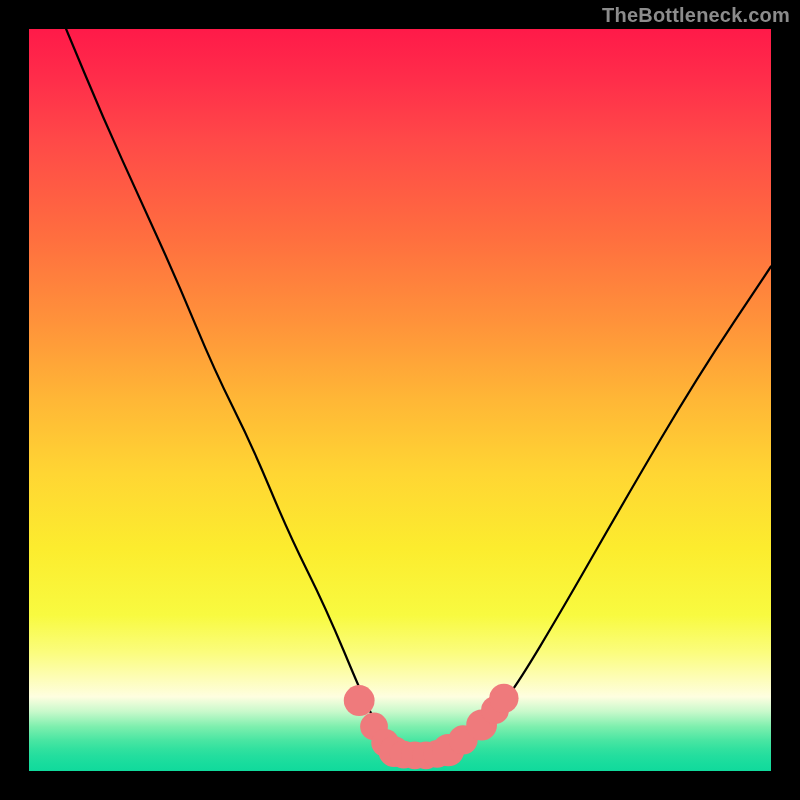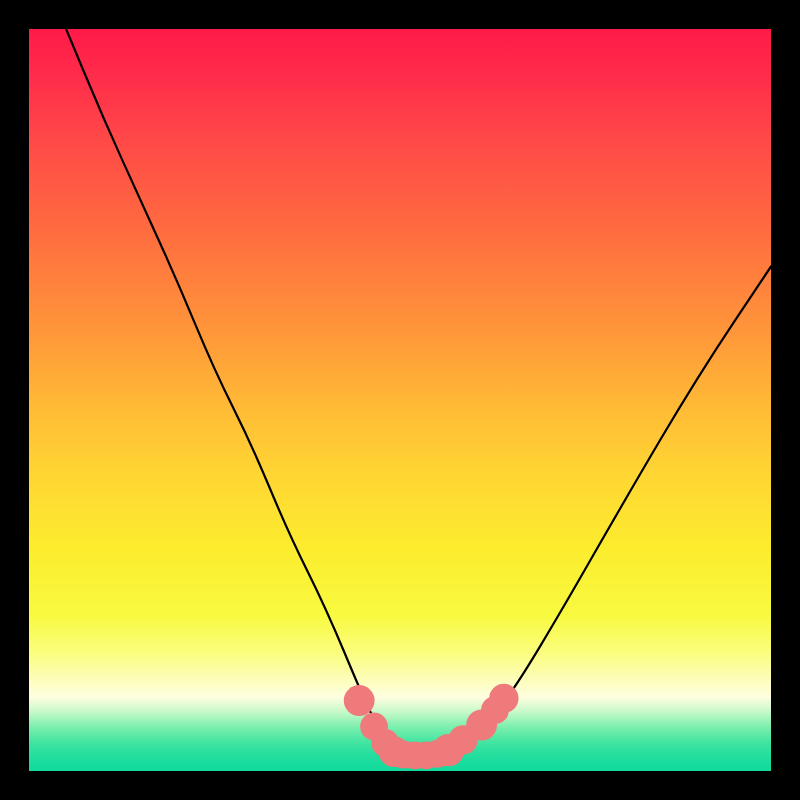--- a/index.html
+++ b/index.html
@@ -91,13 +91,14 @@
           <circle cx="396.97" cy="726.42" r="13.90" fill="#ef7a7c"></circle>
           <circle cx="408.10" cy="724.93" r="13.90" fill="#ef7a7c"></circle>
           <circle cx="419.23" cy="721.22" r="16.13" fill="#ef7a7c"></circle>
           <circle cx="434.07" cy="710.84" r="14.65" fill="#ef7a7c"></circle>
           <circle cx="452.62" cy="696.00" r="15.39" fill="#ef7a7c"></circle>
           <circle cx="465.98" cy="681.16" r="13.90" fill="#ef7a7c"></circle>
           <circle cx="474.88" cy="669.28" r="14.65" fill="#ef7a7c"></circle>
         </g>
     </svg>
   </div>
+  <div class="watermark">TheBottleneck.com</div>
 </div>
 
 </body></html>

